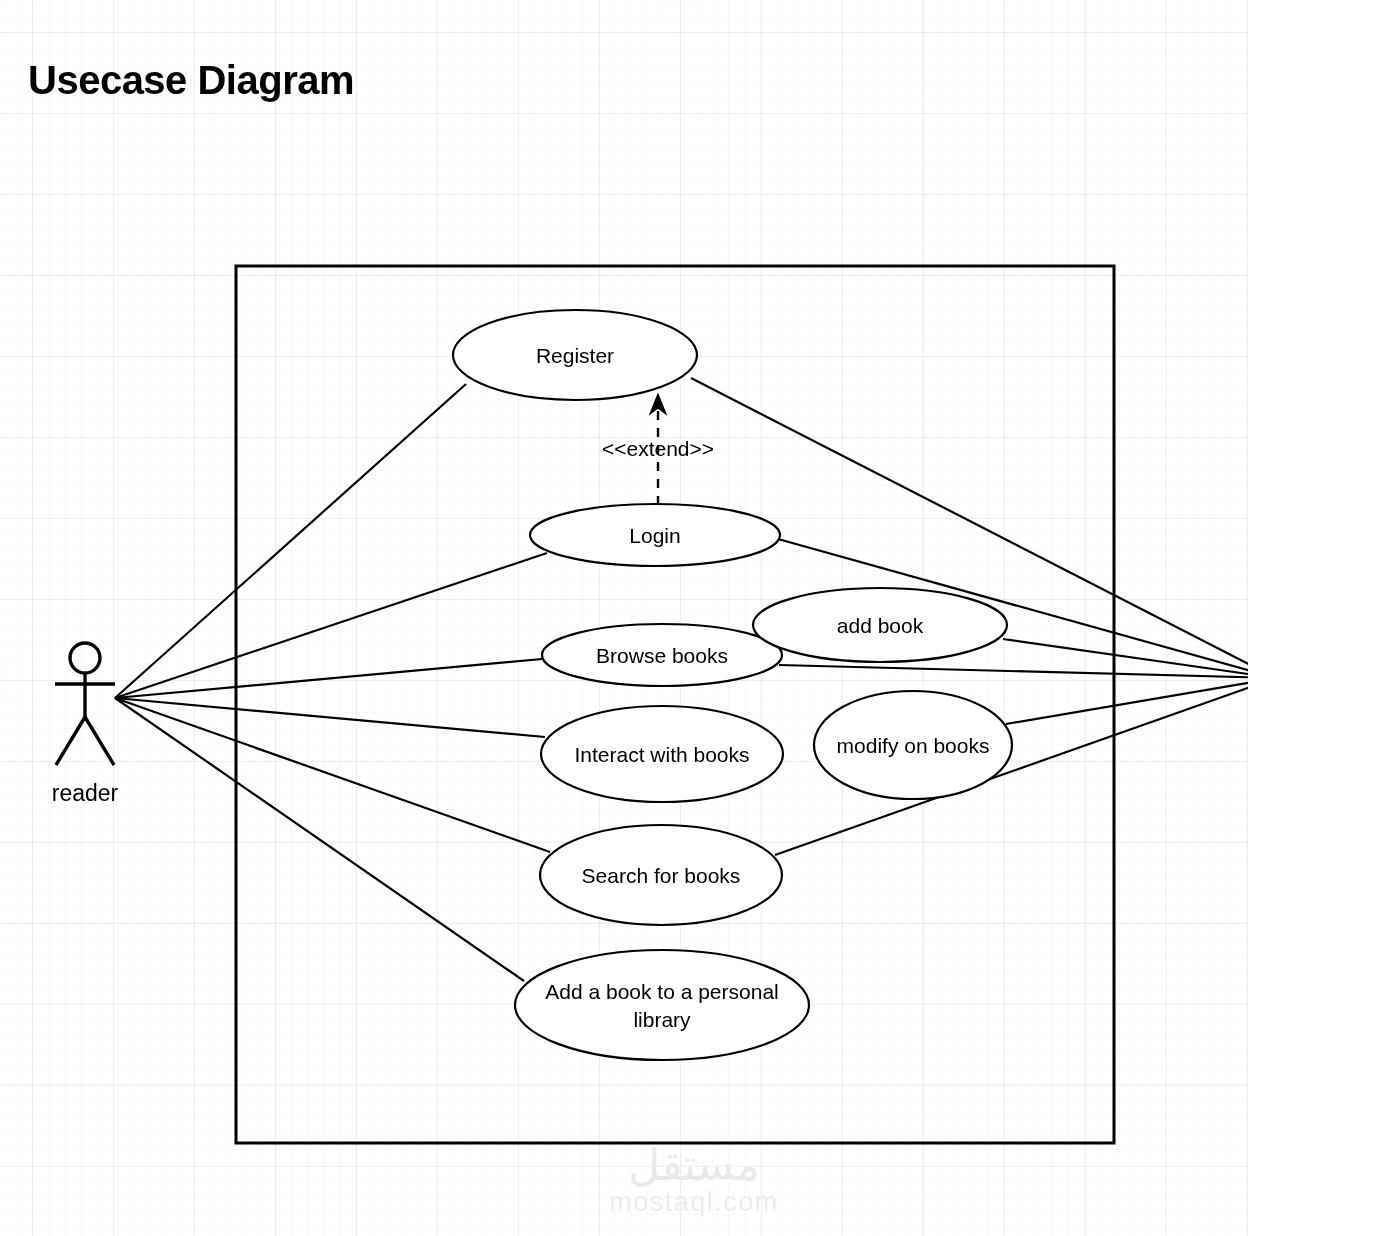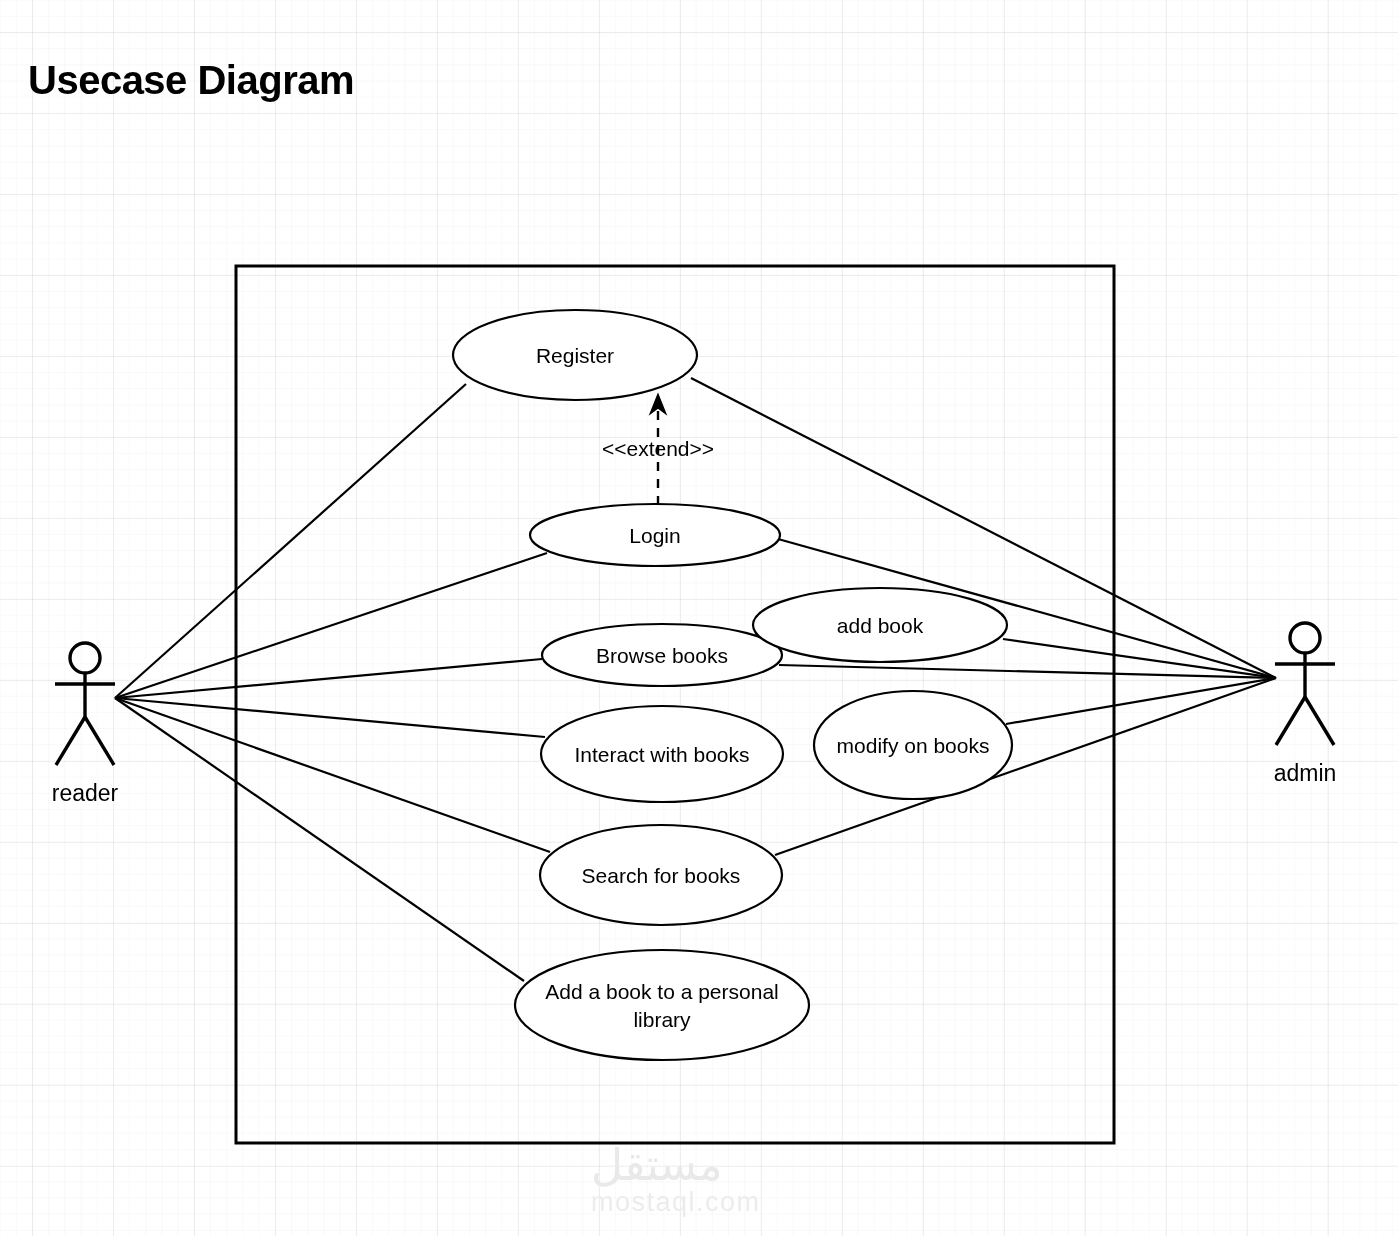--- a/index.html
+++ b/index.html
@@ -5,21 +5,21 @@
   html, body {
     margin: 0;
     padding: 0;
     background: #ffffff;
   }
   body {
     font-family: "Liberation Sans", sans-serif;
   }
   #canvas {
     position: relative;
-    width: 1398px;
+    width: 1248px;
     height: 1236px;
     overflow: hidden;
     background-color: #ffffff;
     background-image:
       linear-gradient(to right, rgba(0,0,0,0.055) 1px, transparent 1px),
       linear-gradient(to bottom, rgba(0,0,0,0.055) 1px, transparent 1px),
       linear-gradient(to right, rgba(0,0,0,0.022) 1px, transparent 1px),
       linear-gradient(to bottom, rgba(0,0,0,0.022) 1px, transparent 1px);
     background-size: 81px 81px, 81px 81px, 16.2px 16.2px, 16.2px 16.2px;
     background-position: 32px 32px, 32px 32px, 32px 32px, 32px 32px;
@@ -82,24 +82,24 @@
     fill: none;
     stroke-linecap: butt;
   }
   .boundary-box {
     fill: none;
     stroke: #000000;
     stroke-width: 3;
   }
   #watermark {
     position: absolute;
-    left: 591px;
+    left: 564px;
     top: 1142px;
     width: 260px;
-    text-align: left;
+    text-align: center;
     pointer-events: none;
     user-select: none;
   }
   #watermark .wm-ar {
     font-size: 44px;
     color: #e9e9e9;
     line-height: 1.05;
     font-family: "DejaVu Sans", sans-serif;
     letter-spacing: 1px;
   }

